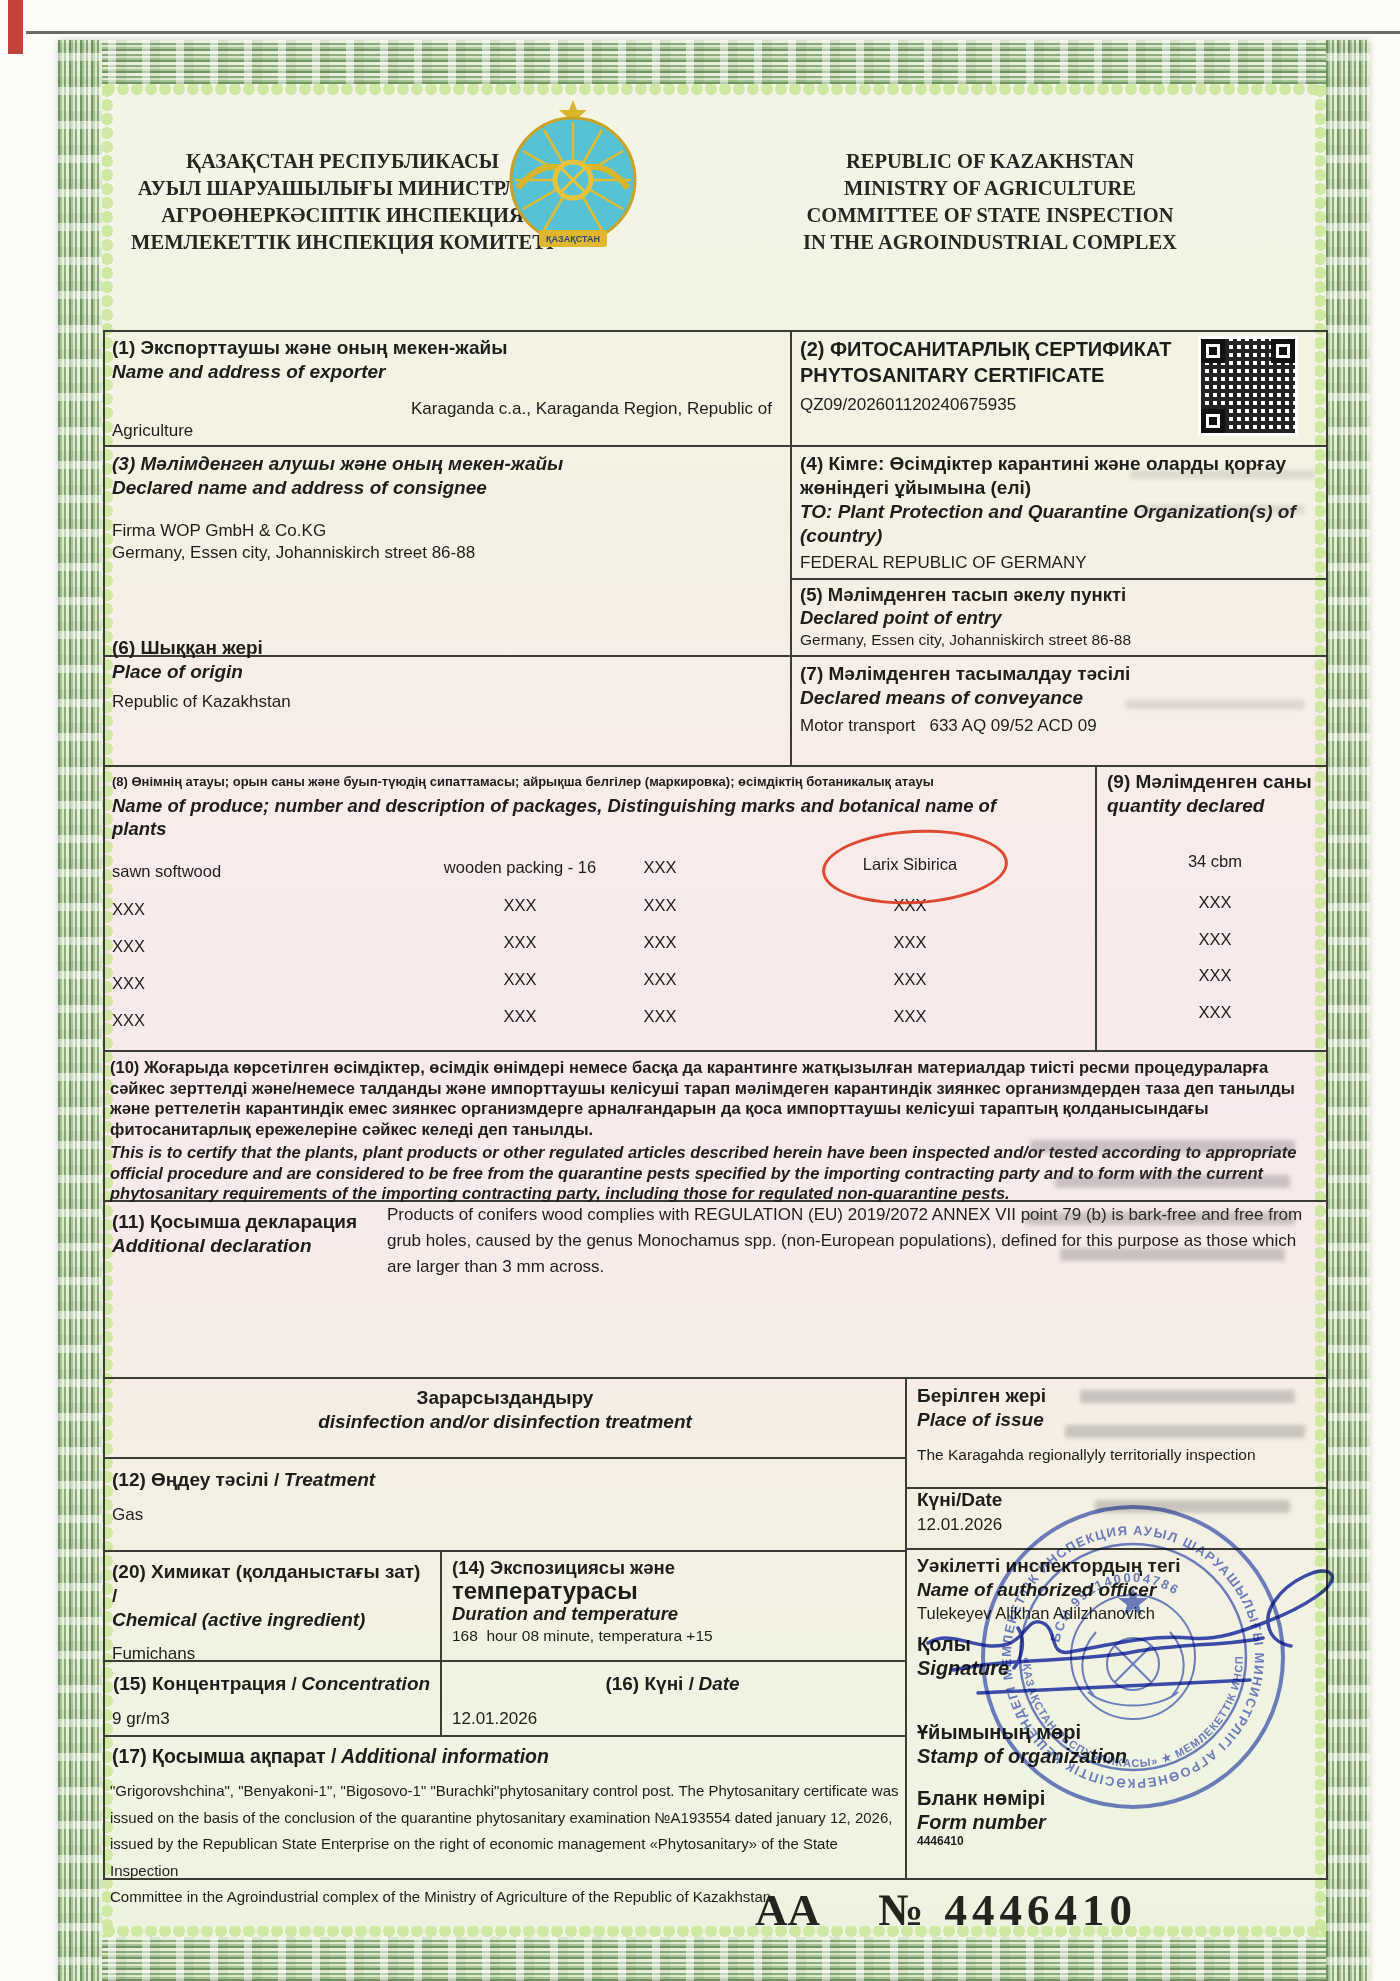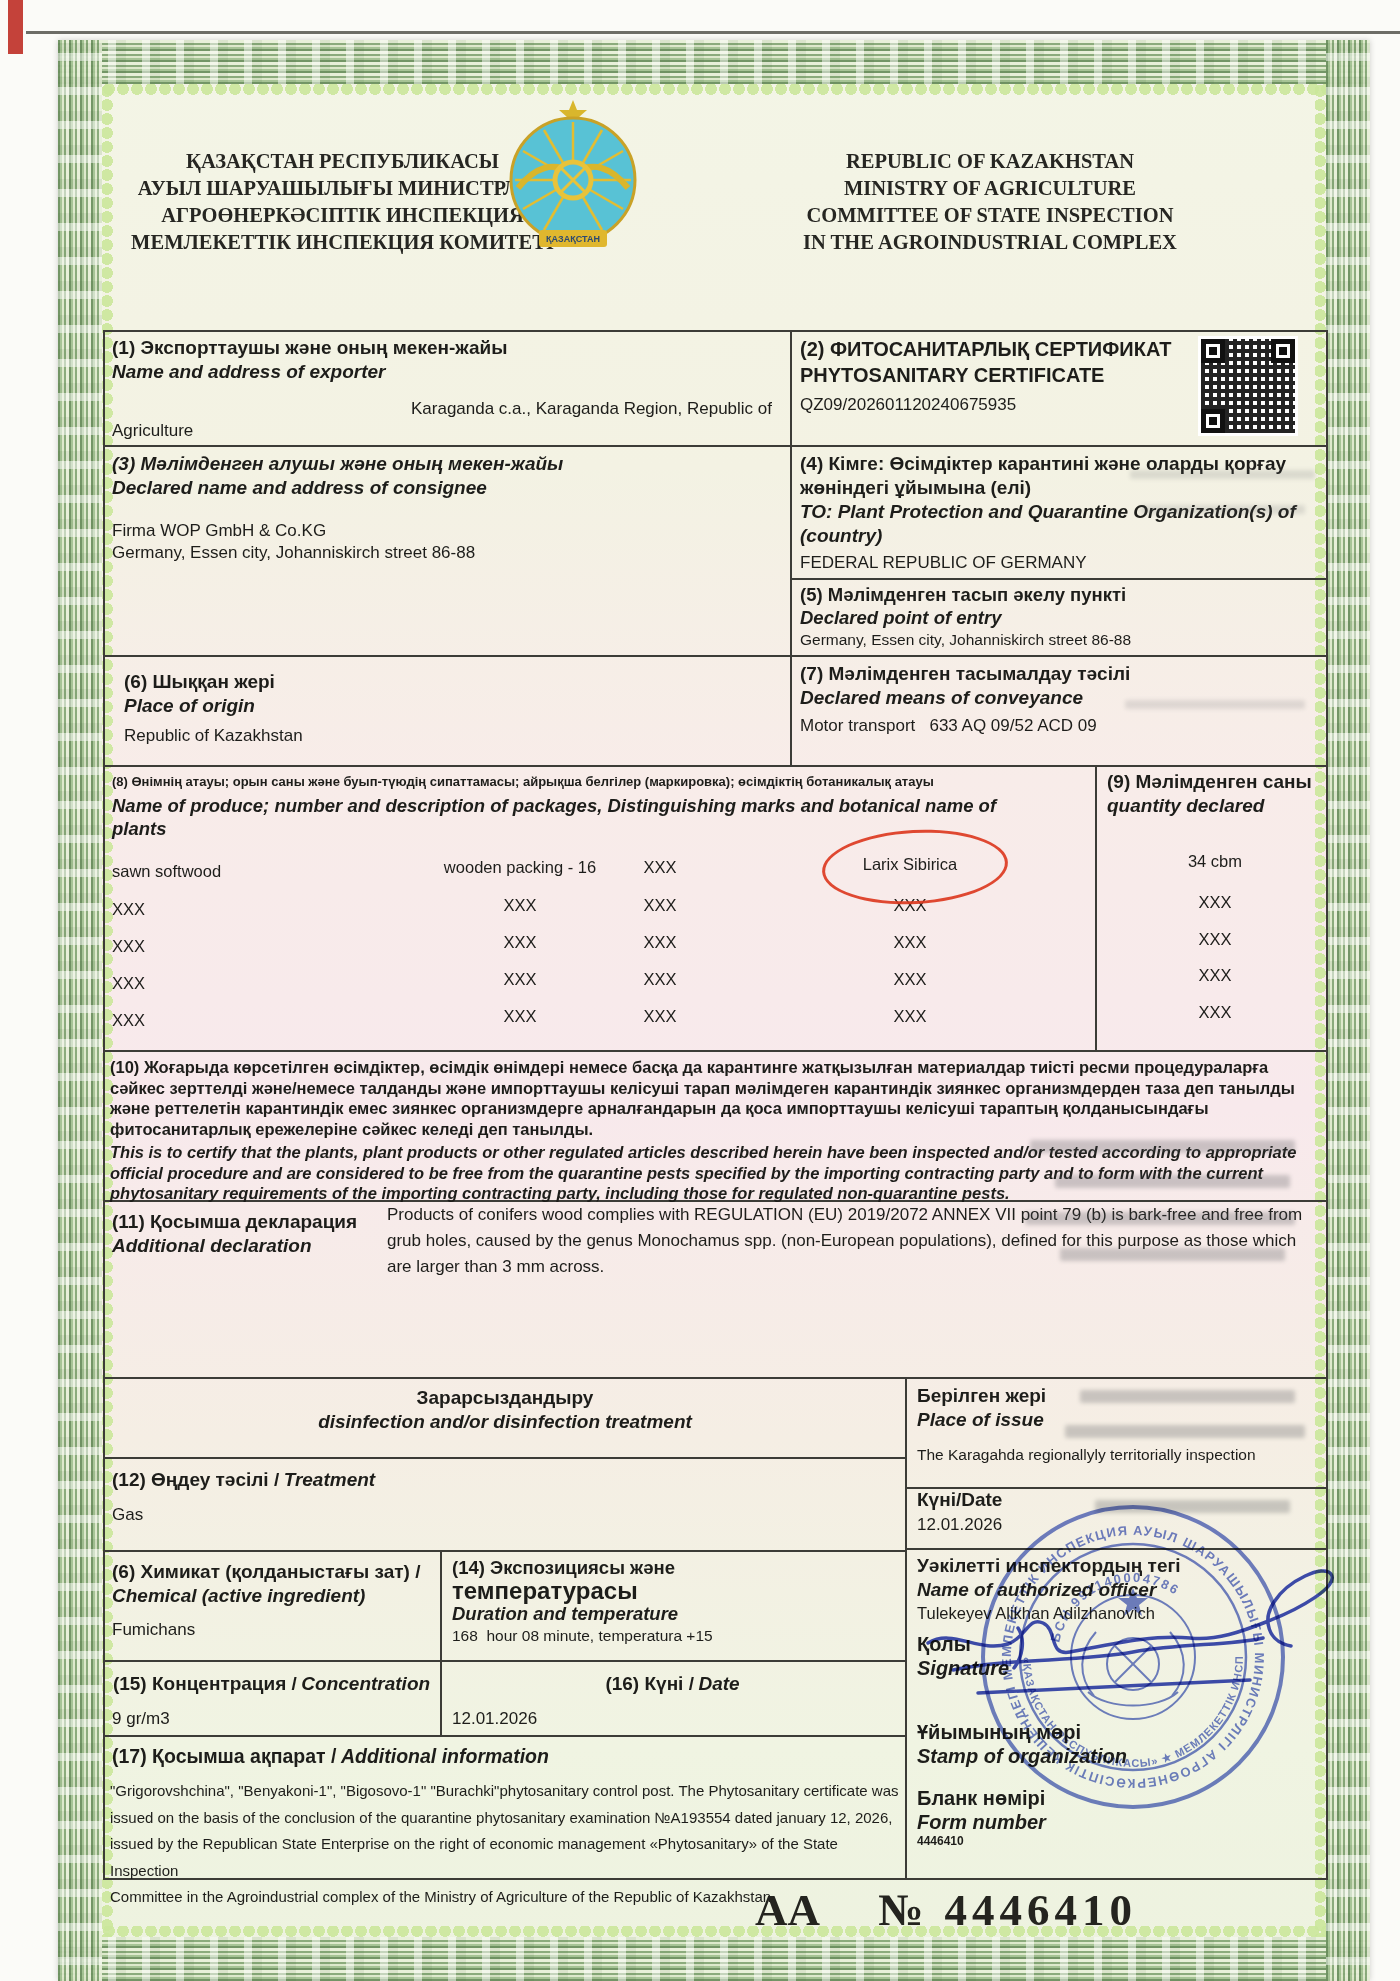--- a/index.html
+++ b/index.html
@@ -162,21 +162,21 @@
     <div class="lbl-it">TO: Plant Protection and Quarantine Organization(s) of (country)</div>
     <div class="val" style="margin-top:4px;">FEDERAL REPUBLIC OF GERMANY</div>
   </div>
 
   <div class="abs" style="left:800px;top:583px;width:515px;">
     <div class="lbl" style="font-size:18.5px;line-height:23px;">(5) Мәлімденген тасып әкелу пункті</div>
     <div class="lbl-it" style="font-size:18.5px;line-height:23px;">Declared point of entry</div>
     <div class="sm">Germany, Essen city, Johanniskirch street 86-88</div>
   </div>
 
-  <div class="abs" style="left:112px;top:670px;width:600px;margin-left:12px;">
+  <div class="abs" style="left:112px;top:636px;width:600px;">
     <div class="lbl">(6) Шыққан жері</div>
     <div class="lbl-it">Place of origin</div>
     <div class="val" style="margin-top:7px;">Republic of Kazakhstan</div>
   </div>
 
   <div class="abs" style="left:800px;top:662px;width:515px;">
     <div class="lbl">(7) Мәлімденген тасымалдау тәсілі</div>
     <div class="lbl-it">Declared means of conveyance</div>
     <div class="val pre" style="margin-top:5px;">Motor transport   633 AQ 09/52 ACD 09</div>
   </div>
@@ -248,21 +248,21 @@
     <span class="lbl">(12) Өңдеу тәсілі /</span>
     <span class="lbl-it">Treatment</span>
     <div class="val" style="margin-top:12px;">Gas</div>
   </div>
   <div class="abs" style="left:917px;top:1488px;width:400px;">
     <div class="lbl">Күні/Date</div>
     <div class="val" style="margin-top:2px;">12.01.2026</div>
   </div>
 
   <div class="abs" style="left:112px;top:1560px;width:315px;">
-    <div class="lbl">(6) Химикат (қолданыстағы зат) /</div>
+    <div class="lbl">(20) Химикат (қолданыстағы зат) /</div>
     <div class="lbl-it">Chemical (active ingredient)</div>
     <div class="val" style="margin-top:11px;">Fumichans</div>
   </div>
   <div class="abs" style="left:452px;top:1556px;width:445px;">
     <div class="lbl" style="font-size:18.5px;line-height:23px;">(14) Экспозициясы және</div>
     <div class="lbl" style="font-size:24px;line-height:23px;">температурасы</div>
     <div class="lbl-it" style="font-size:18.5px;line-height:23px;">Duration and temperature</div>
     <div class="sm pre">168  hour 08 minute, temperatura +15</div>
   </div>
 

